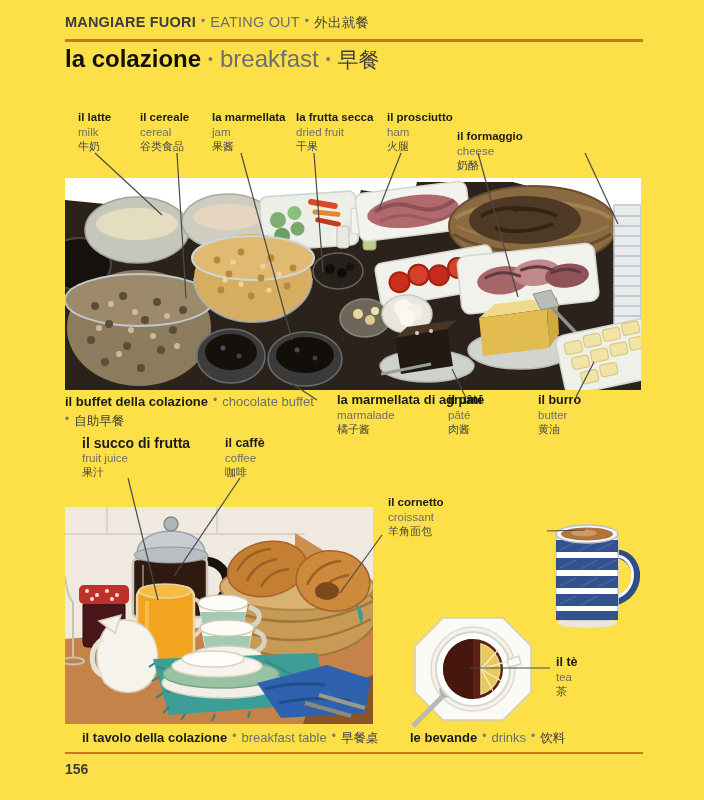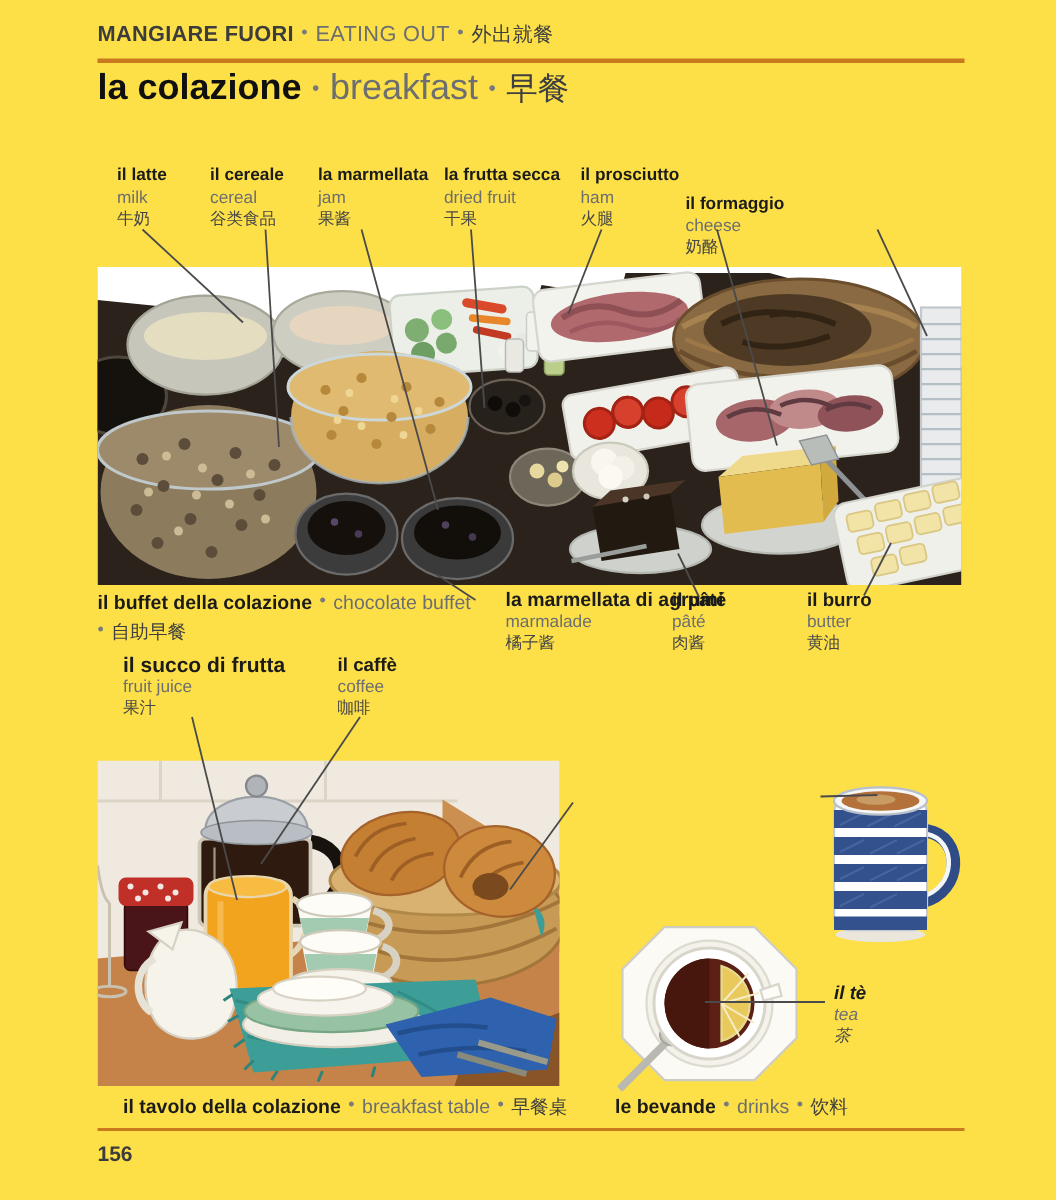--- a/index.html
+++ b/index.html
@@ -317,21 +317,26 @@
   <div class="vlabel" style="left:82px;top:436px;">
     <span class="it" style="font-size:14px;">il succo di frutta</span>
     <span class="en">fruit juice</span>
     <span class="zh">果汁</span>
   </div>
   <div class="vlabel" style="left:225px;top:436px;">
     <span class="it" style="font-size:12.5px;">il caffè</span>
     <span class="en">coffee</span>
     <span class="zh">咖啡</span>
   </div>
-  <div class="vlabel" style="left:556px;top:655px;font-style:italic;">
+  <div class="vlabel" style="left:388px;top:495px;">
+    <span class="it">il cornetto</span>
+    <span class="en">croissant</span>
+    <span class="zh">羊角面包</span>
+  </div>
+  <div class="vlabel" style="left:556px;top:655px;">
     <span class="it" style="font-size:12.5px;">il tè</span>
     <span class="en">tea</span>
     <span class="zh">茶</span>
   </div>
 
   <svg class="photo" style="left:65px;top:507px;" width="308" height="217" viewBox="0 0 308 217">
     <rect x="0" y="0" width="308" height="217" fill="#efe9e0"></rect>
     <g stroke="#dcd4c6" stroke-width="2">
       <line x1="0" y1="27" x2="240" y2="27"></line>
       <line x1="42" y1="0" x2="42" y2="27"></line>

